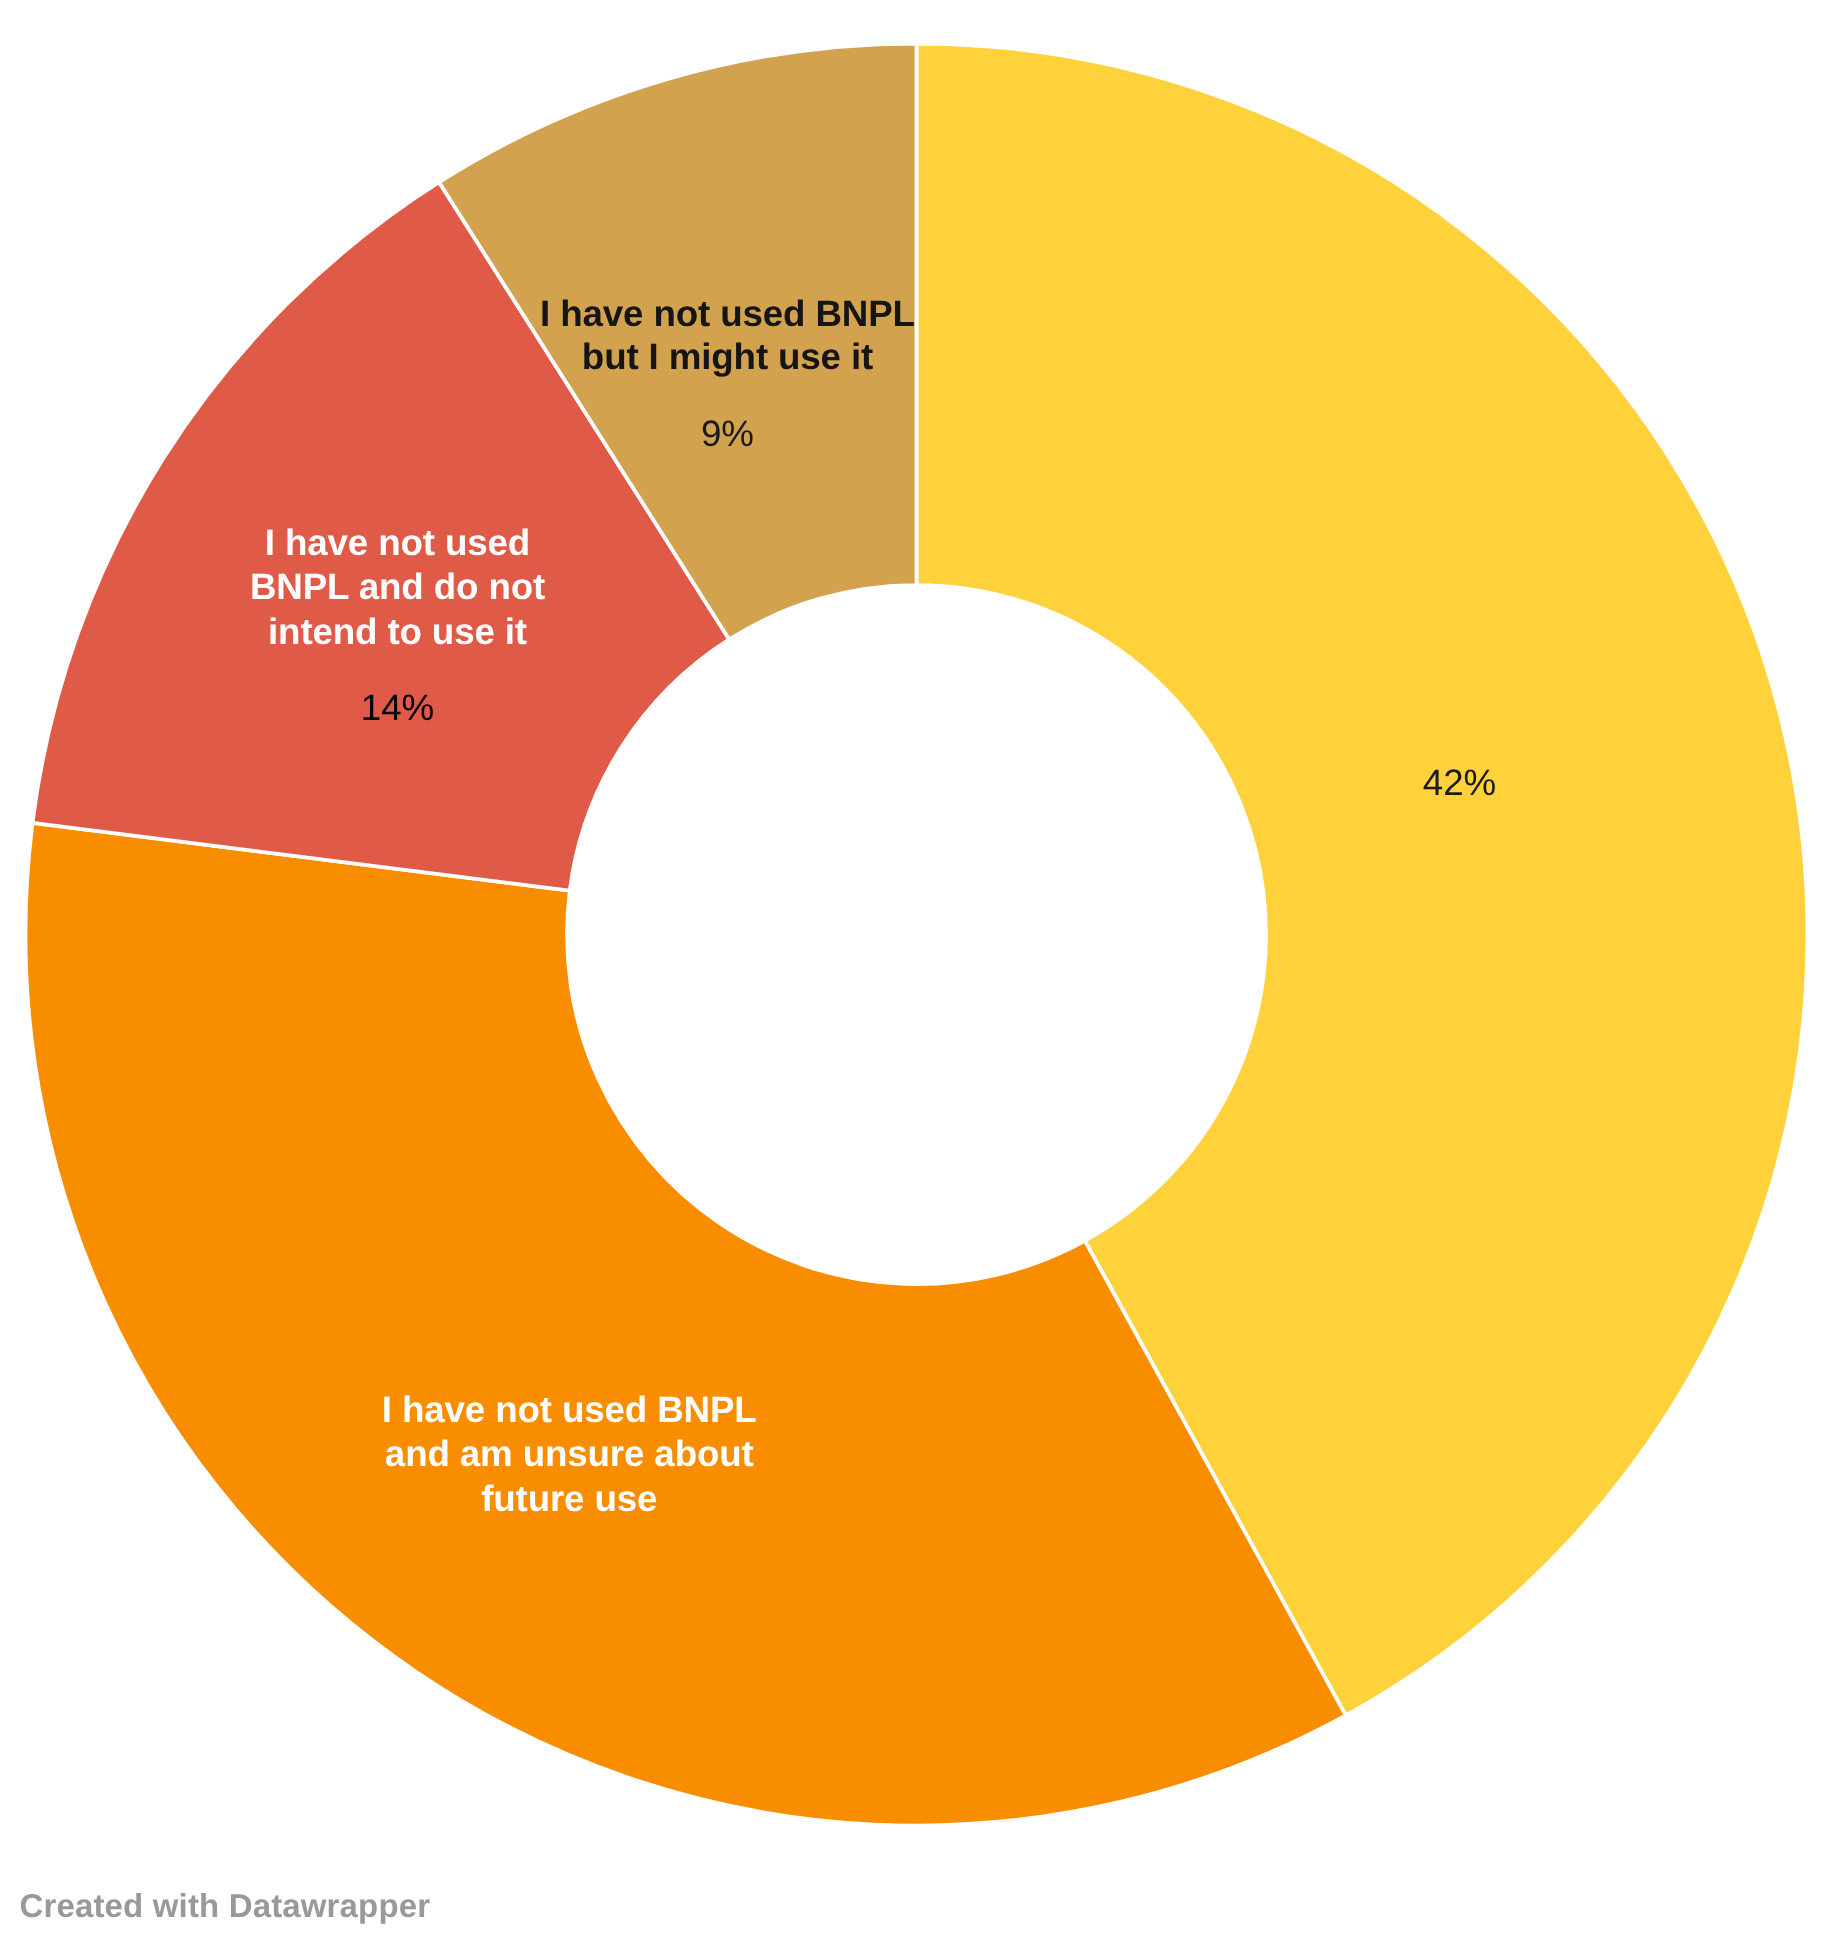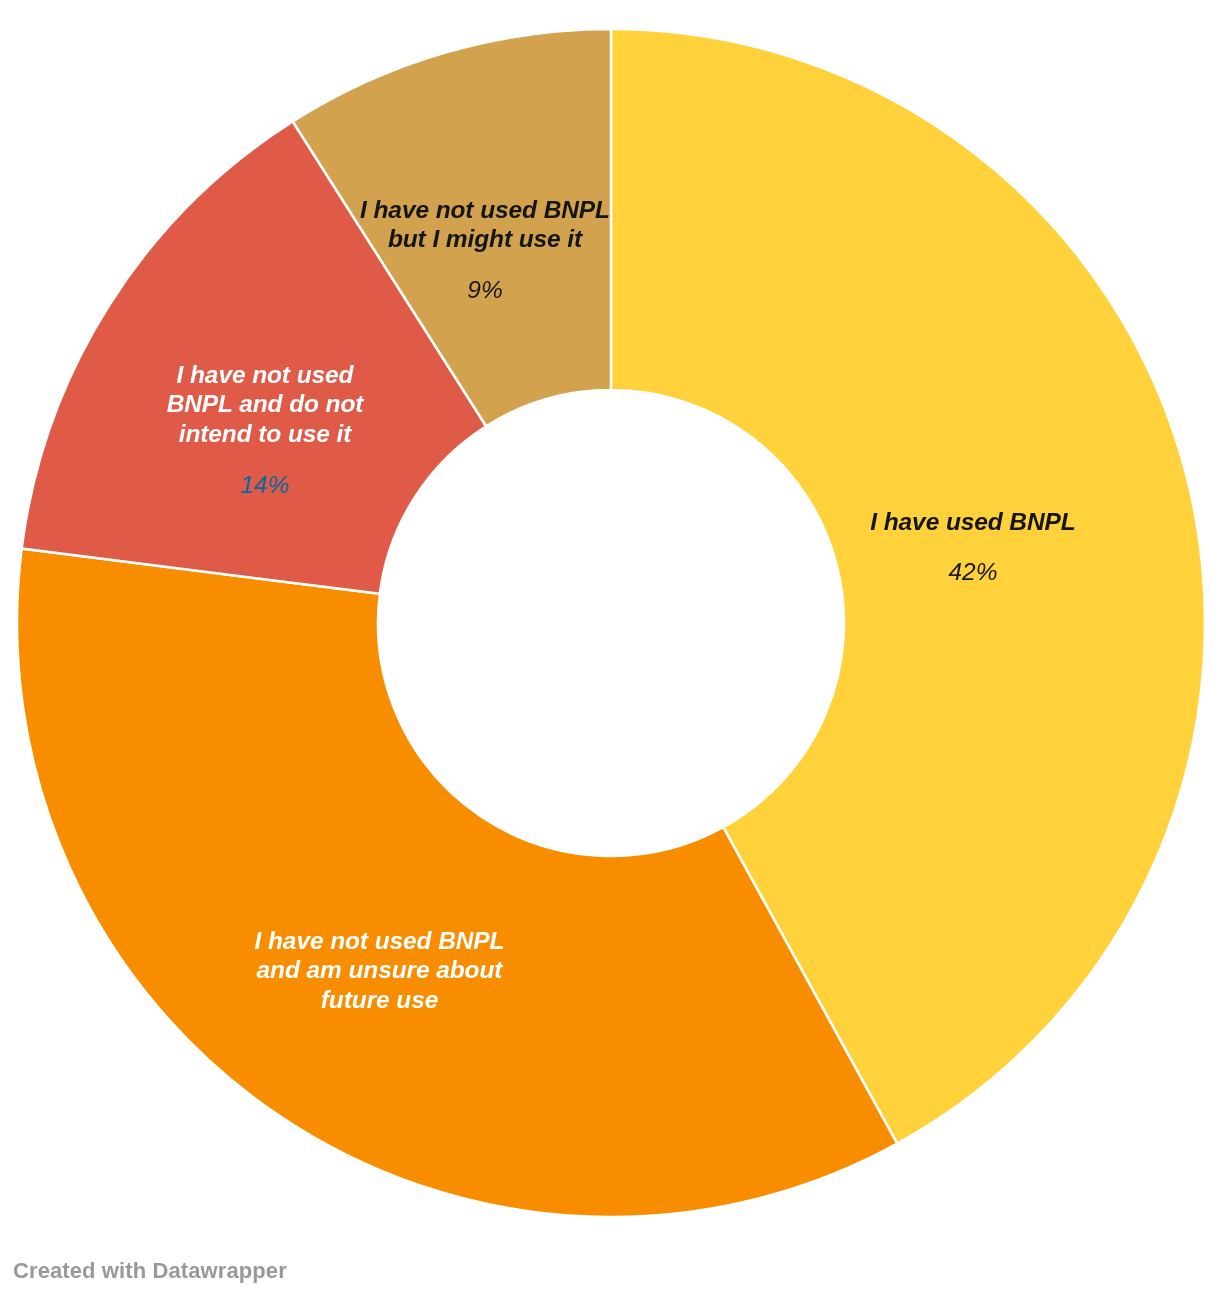--- a/index.html
+++ b/index.html
@@ -32,44 +32,43 @@
     height: 1294px;
     display: block;
   }
 
   .slice-label {
     position: absolute;
     text-align: center;
     line-height: 1.22;
     pointer-events: none;
     white-space: pre-line;
-    font-style: italic;
   }
   .slice-label .lbl-name {
     display: block;
     font-weight: bold;
     font-size: 24.5px;
     letter-spacing: -0.1px;
   }
   .slice-label .lbl-value {
     display: block;
     font-weight: normal;
     font-size: 24.5px;
     margin-top: 1px;
   }
 
   .label-dark .lbl-name { color: #151515; }
   .label-dark .lbl-value { color: #1a1a1a; }
   .label-light .lbl-name { color: #ffffff; }
-  .label-light .lbl-value { color: #0369a1; text-align: center; }
+  .label-light .lbl-value { color: #000000; text-align: center; }
 
   
   #label-used          { left: 838px; top: 487px;  width: 270px; }
   #label-unsure        { left: 238px; top: 906px;  width: 283px; }
-  #label-no-intend     { left: 150px; top: 340px;  width: 230px; }
+  #label-no-intend     { left: 150px; top: 328px;  width: 230px; }
   #label-might         { left: 350px; top: 175px;  width: 270px; }
 
   #footer-credit {
     position: absolute;
     left: 13px;
     top: 1258px;
     font-size: 22px;
     color: #999999;
     letter-spacing: 0.1px;
     font-weight: bold;
@@ -83,21 +82,20 @@
   <svg id="donut-svg" viewBox="0 0 1220 1294">
     <g id="slices-group">
         <path d="M 611.00 29.00 A 594 594 0 0 1 897.16 1143.53 L 723.25 827.18 A 233 233 0 0 0 611.00 390.00 Z" fill="#FFD13B" stroke="#FFFFFF" stroke-width="2.5"></path>
         <path d="M 897.16 1143.53 A 594 594 0 0 1 21.68 548.55 L 379.84 593.80 A 233 233 0 0 0 723.25 827.18 Z" fill="#F98D00" stroke="#FFFFFF" stroke-width="2.5"></path>
         <path d="M 21.68 548.55 A 594 594 0 0 1 292.72 121.47 L 486.15 426.27 A 233 233 0 0 0 379.84 593.80 Z" fill="#E05A48" stroke="#FFFFFF" stroke-width="2.5"></path>
         <path d="M 292.72 121.47 A 594 594 0 0 1 611.00 29.00 L 611.00 390.00 A 233 233 0 0 0 486.15 426.27 Z" fill="#D3A24F" stroke="#FFFFFF" stroke-width="2.5"></path>
       </g>
   </svg>
 
   <div class="slice-label label-dark" id="label-used">
-    <span class="lbl-name">I have used BNPL</span>
     <span class="lbl-value">42%</span>
   </div>
 
   <div class="slice-label label-light" id="label-unsure">
     <span class="lbl-name">I have not used BNPL
 and am unsure about
 future use</span>
   </div>
 
   <div class="slice-label label-light" id="label-no-intend">

